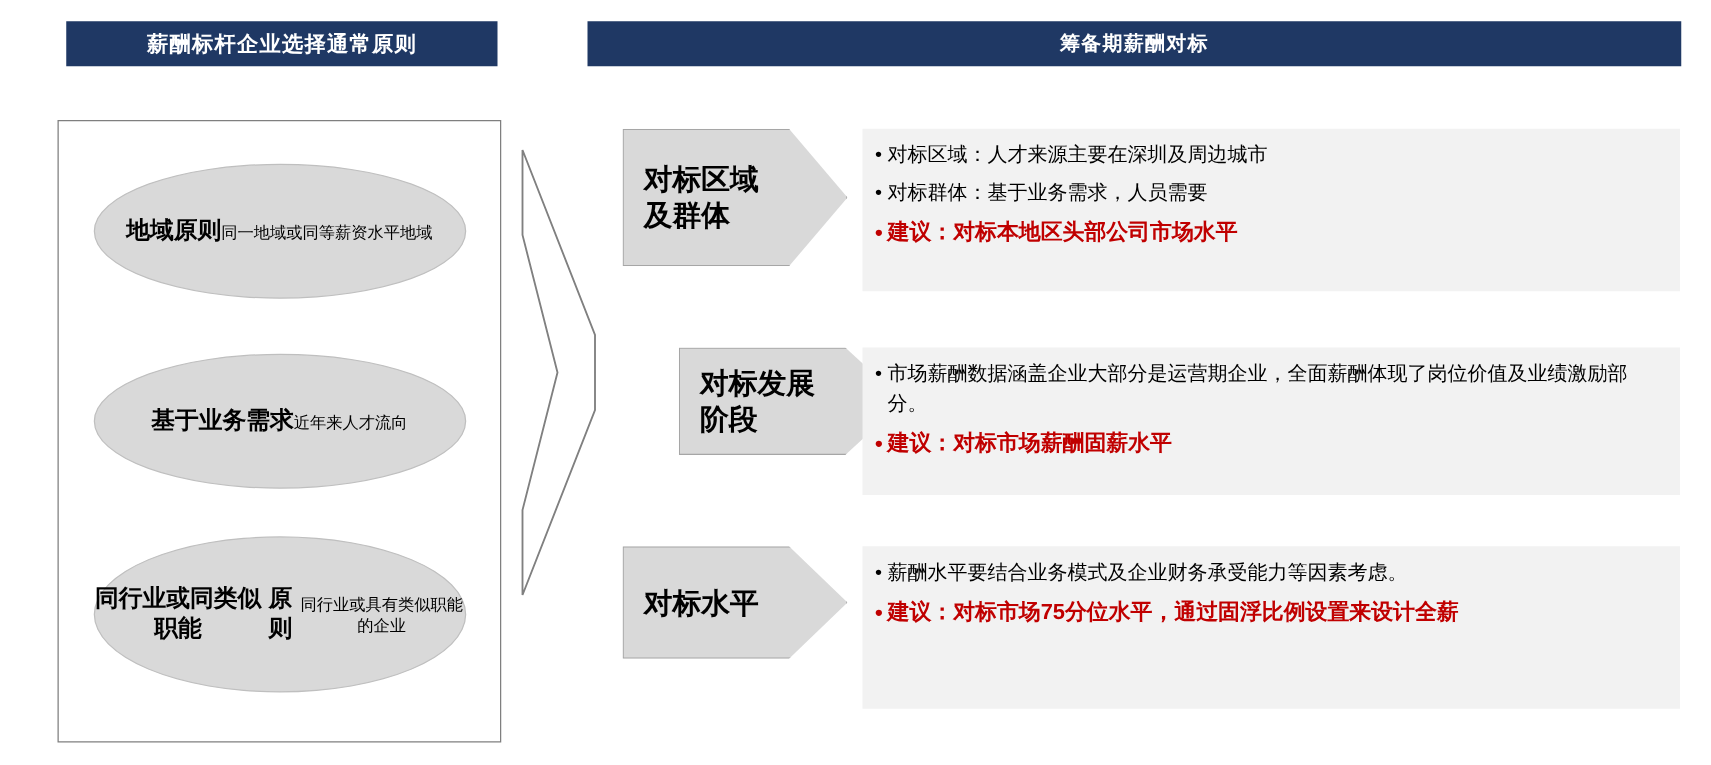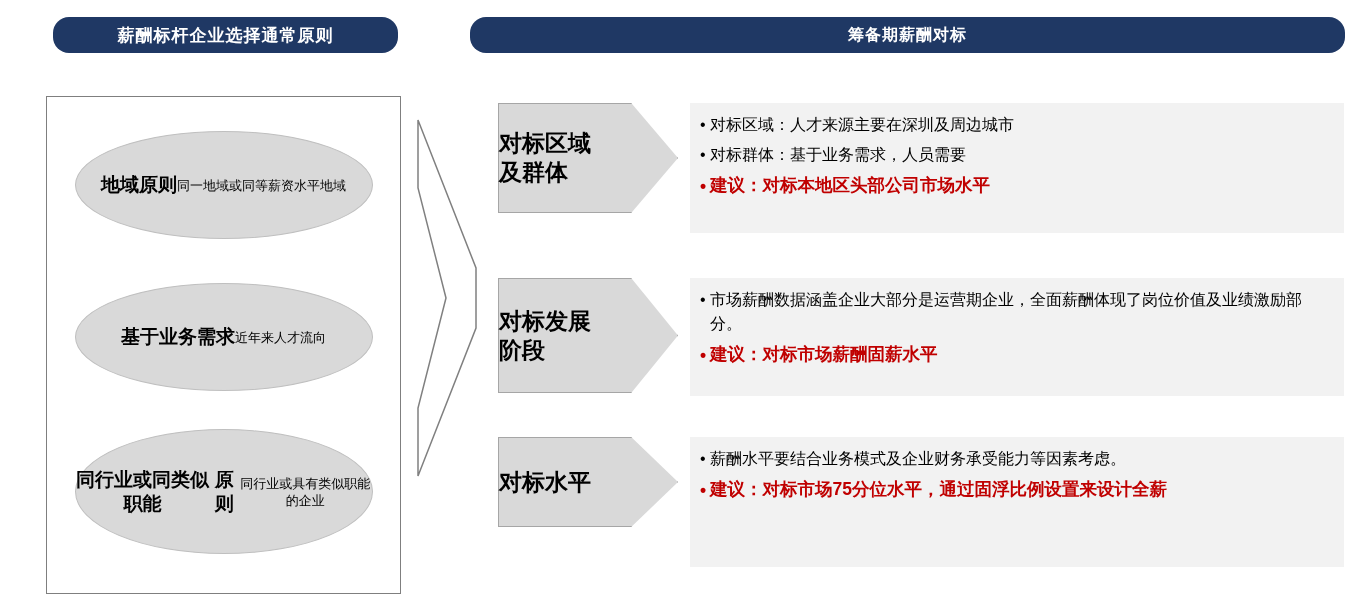--- a/index.html
+++ b/index.html
@@ -19,21 +19,20 @@
   
   .header-bar {
     position: absolute;
     background: #1F3864;
     color: #ffffff;
     font-weight: bold;
     display: flex;
     align-items: center;
     justify-content: center;
     letter-spacing: 1px;
-    border-radius: 16px;
   }
   #left-header {
     left: 53px;
     top: 17px;
     width: 345px;
     height: 36px;
     font-size: 17px;
   }
   #right-header {
     left: 470px;
@@ -107,29 +106,30 @@
     left: 0;
     top: 0;
     width: 180px;
     background: #D9D9D9;
     border: 1px solid #A6A6A6;
     clip-path: polygon(0 0, 74% 0, 100% 50%, 74% 100%, 0 100%);
     display: flex;
     align-items: center;
     justify-content: flex-start;
     box-sizing: border-box;
+    padding-left: 16px;
   }
   .pentagon span {
     font-size: 23px;
     font-weight: bold;
     line-height: 1.25;
     color: #000;
   }
   #pentagon-0 { height: 110px; }
-  #pentagon-1 { height: 115px; }
+  #pentagon-1 { height: 86px; margin-left: 45px; }
   #pentagon-2 { height: 90px;  }
 
   .content-box {
     position: absolute;
     left: 192px;
     background: #F2F2F2;
     box-sizing: border-box;
     padding: 10px 14px 10px 10px;
   }
   #content-0 { top: 0;  width: 654px; height: 130px; }

